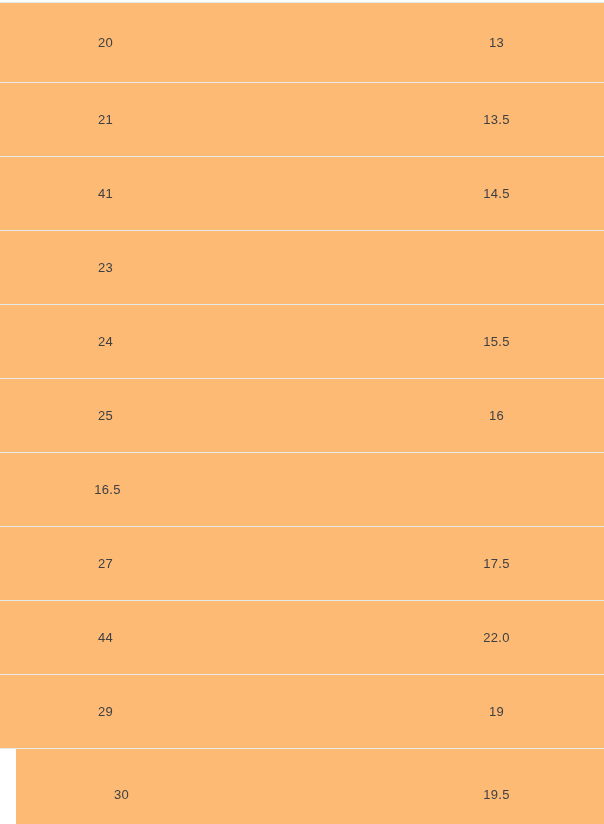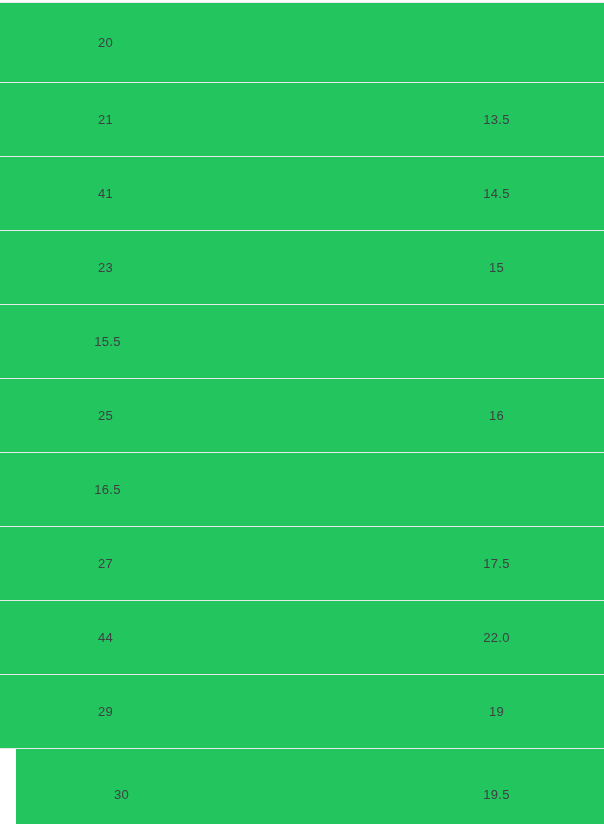--- a/index.html
+++ b/index.html
@@ -19,21 +19,21 @@
     width: 604px;
     box-sizing: border-box;
   }
   .row {
     display: flex;
     justify-content: space-between;
     align-items: center;
     height: 74px;
     box-sizing: border-box;
     border-bottom: 1px solid #e8e9ea;
-    background: #22c55e;
+    background: #fdba74;
   }
   .row:first-child {
     height: 79.5px;
   }
   .row:last-child {
     height: 91px;
     border-bottom: none;
     margin-left: 16px;
   }
   .cell {
@@ -49,34 +49,35 @@
   .cell-right {
     width: 215px;
   }
 </style>
 </head>
 <body>
 
 <div class="size-table">
     <div class="row">
       <div class="cell cell-left">20</div>
+      <div class="cell cell-right">13</div>
     </div>
     <div class="row">
       <div class="cell cell-left">21</div>
       <div class="cell cell-right">13.5</div>
     </div>
     <div class="row">
       <div class="cell cell-left">41</div>
       <div class="cell cell-right">14.5</div>
     </div>
     <div class="row">
       <div class="cell cell-left">23</div>
-      <div class="cell cell-right">15</div>
     </div>
     <div class="row">
+      <div class="cell cell-left">24</div>
       <div class="cell cell-right">15.5</div>
     </div>
     <div class="row">
       <div class="cell cell-left">25</div>
       <div class="cell cell-right">16</div>
     </div>
     <div class="row">
       <div class="cell cell-right">16.5</div>
     </div>
     <div class="row">

